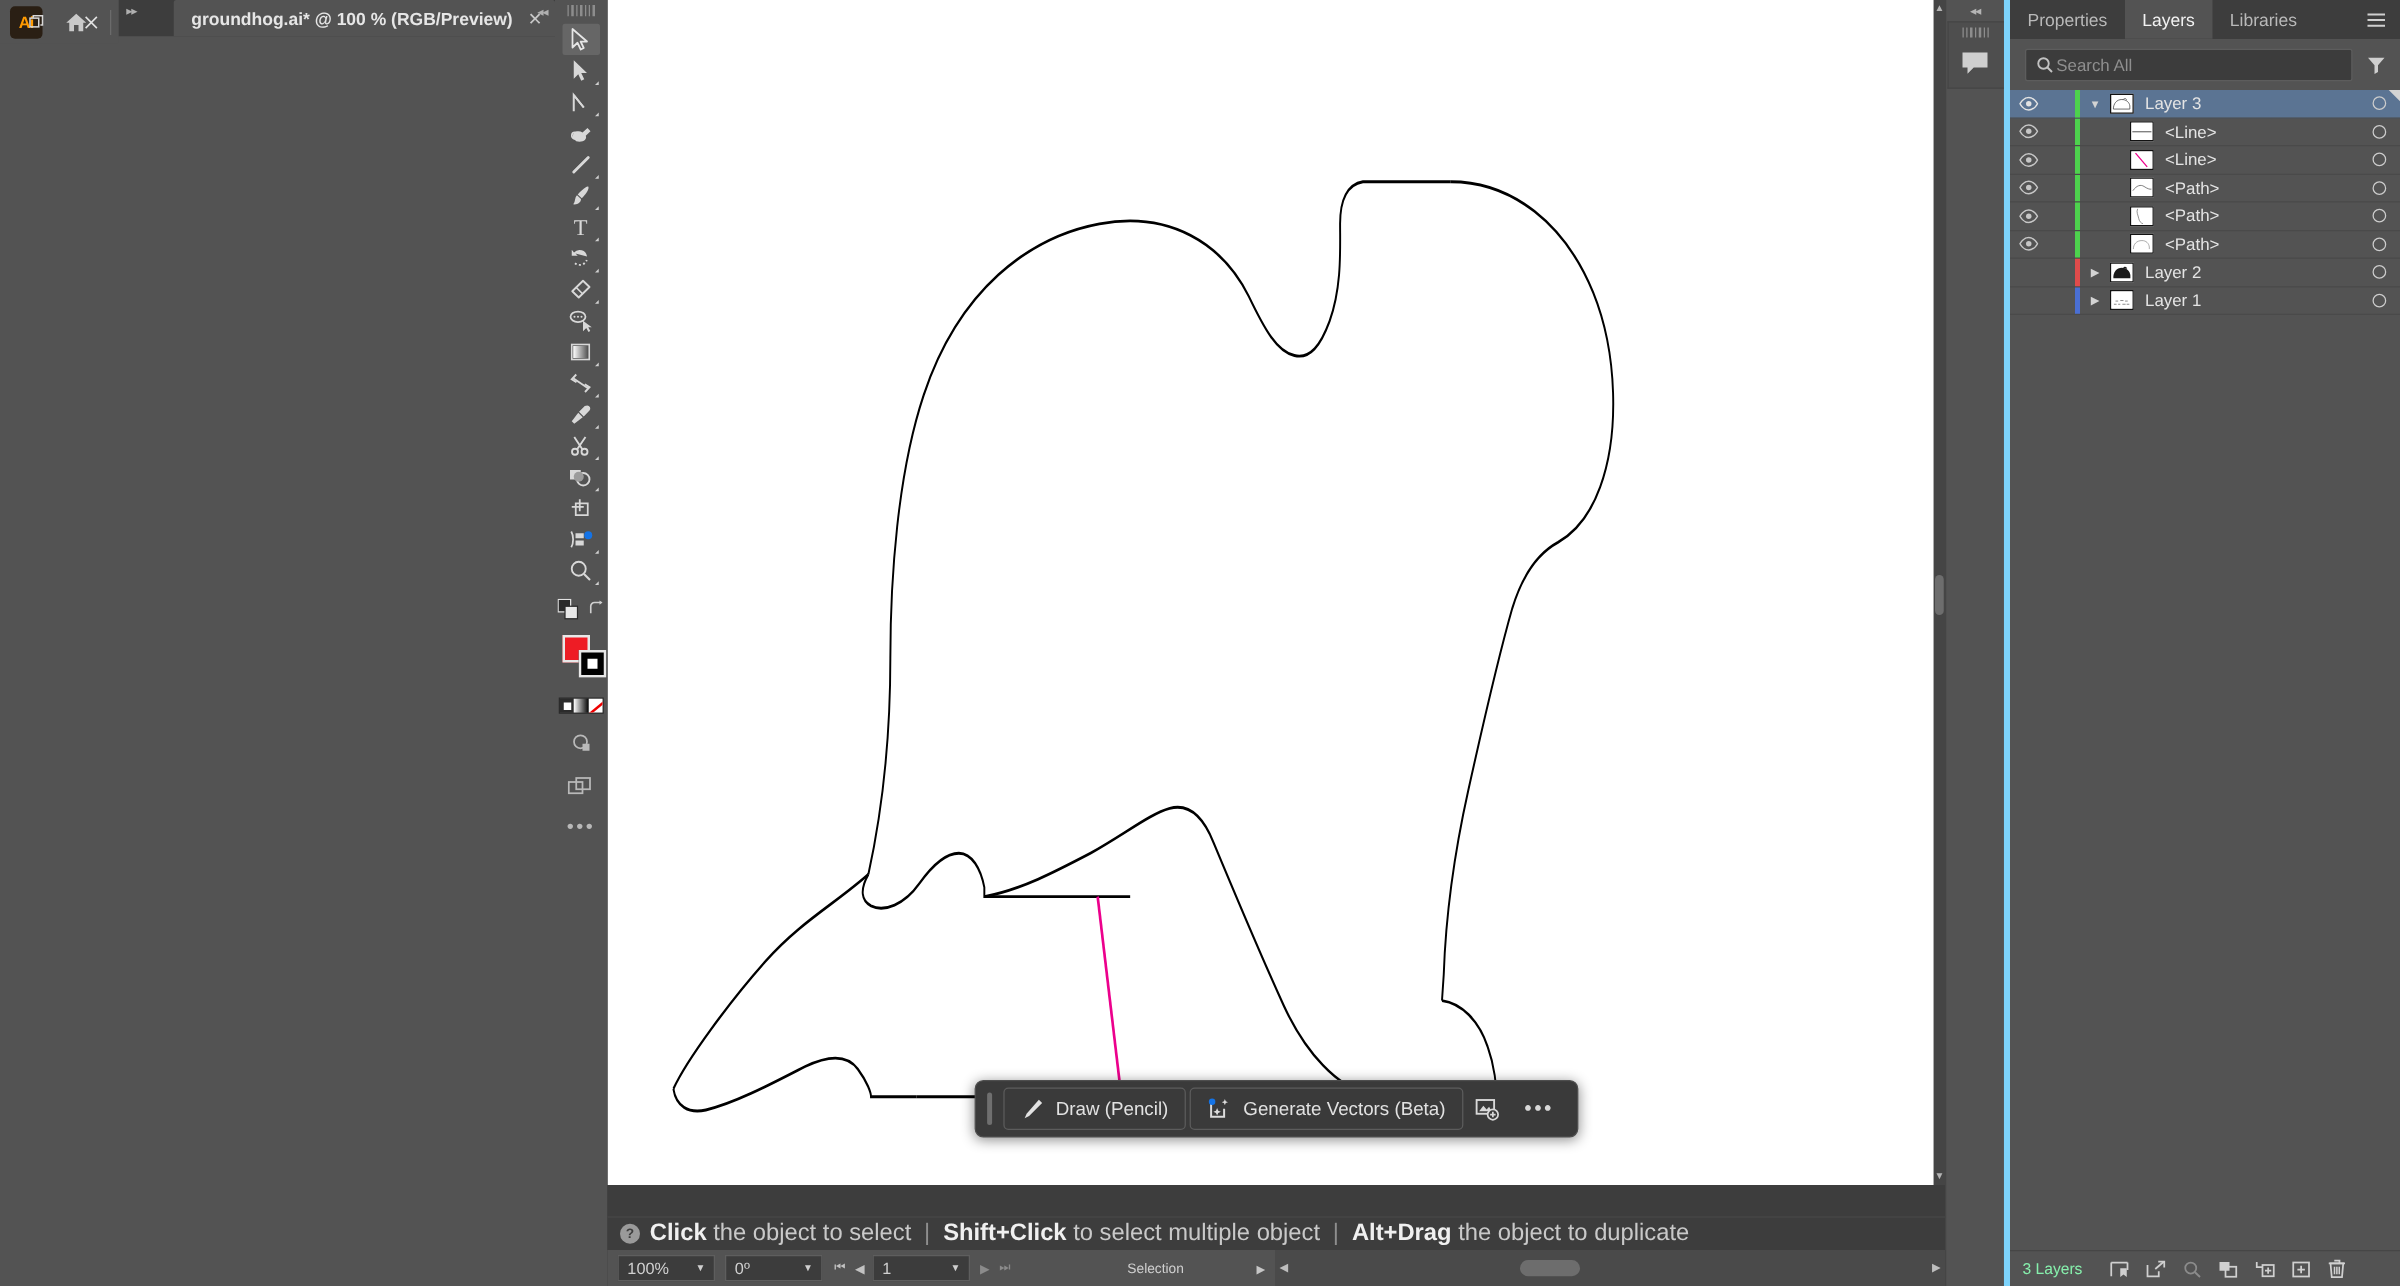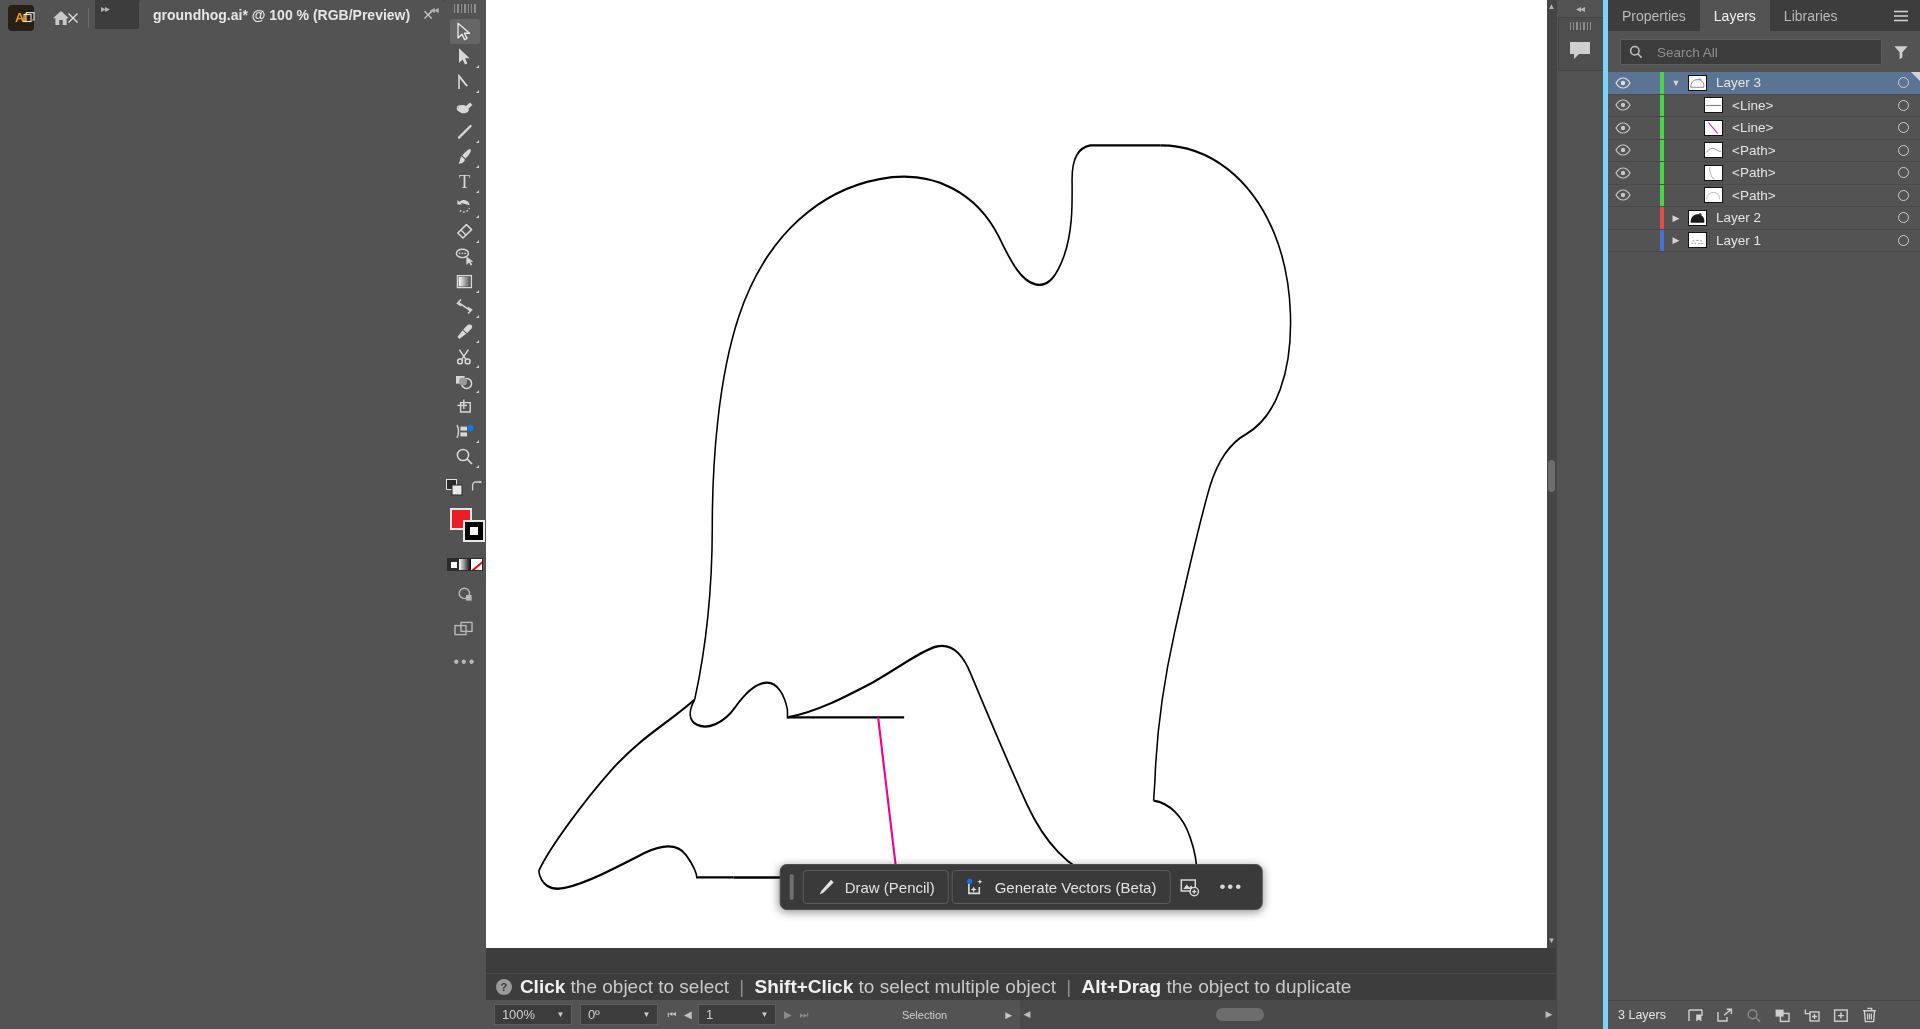--- a/index.html
+++ b/index.html
@@ -170,21 +170,21 @@
   
   .rightpanel { width:312px; min-width:312px; background:#3d3d3d; display:flex; flex-direction:column; border-left:5px solid #7dd3fc;}
   .panel-tabs { height:31px; display:flex; align-items:stretch; background:#3d3d3d; position:relative; }
   .ptab { padding:0 14px; display:flex; align-items:center; font-size:14px; color:#b9b9b9; cursor:pointer; }
   .ptab.active { background:#535353; color:#f2f2f2; }
   .ptab-menu { position:absolute; right:6px; top:0; height:31px; width:26px; display:flex; align-items:center; justify-content:center; cursor:pointer; }
   .panel-body { flex:1; background:#535353; display:flex; flex-direction:column; min-height:0; }
   .search-row { display:flex; align-items:center; padding:8px 8px 7px 12px; gap:8px; }
   .search-box {
     flex:1; height:24px; background:#3c3c3c; border:1px solid #5d5d5d; border-radius:2px;
-    display:flex; align-items:center; padding:0 8px; gap:12px;
+    display:flex; align-items:center; padding:0 8px; gap:0;
   }
   .search-box input {
     flex:1; background:transparent; border:none; outline:none; color:#d8d8d8; font-size:13.5px;
     font-family:"Liberation Sans", sans-serif;
   }
   .search-box input::placeholder { color:#8f8f8f; }
   .filter-icon { width:22px; display:flex; align-items:center; justify-content:center; cursor:pointer; }
 
   .layer-list { flex:1; overflow:hidden; }
   .layer-row { height:21.5px; display:flex; align-items:center; border-bottom:1px solid #4a4a4a; position:relative; cursor:pointer;}
@@ -199,21 +199,21 @@
   .lr-name { flex:1; font-size:13.5px; color:#e4e4e4; padding-left:9px; white-space:nowrap; }
   .lr-target { width:34px; display:flex; align-items:center; justify-content:center; cursor:pointer; }
   .lr-target i { width:9px; height:9px; border:1.4px solid #cdcdcd; border-radius:50%; display:block; }
   .lr-corner { position:absolute; right:0; top:0; width:0;height:0; border-right:9px solid #d3d3d3; border-bottom:9px solid transparent;}
   .indent-2 { width:40px; }
 
   .panel-footer {
     height:28px; min-height:28px; background:#535353; display:flex; align-items:center;
     border-top:1px solid #464646; padding-left:10px; gap:3px;
   }
-  .pf-count { font-size:12.5px; color:#e5e5e5; margin-right:14px; white-space:nowrap;}
+  .pf-count { font-size:12.5px; color:#86efac; margin-right:14px; white-space:nowrap;}
   .pf-icon { width:26px; height:24px; display:flex; align-items:center; justify-content:center; cursor:pointer; border-radius:2px;}
   .pf-icon.dim { opacity:.45; }
 
   svg { shape-rendering:geometricPrecision; }
 </style>
 </head>
 <body>
 
 <div class="app">
 

